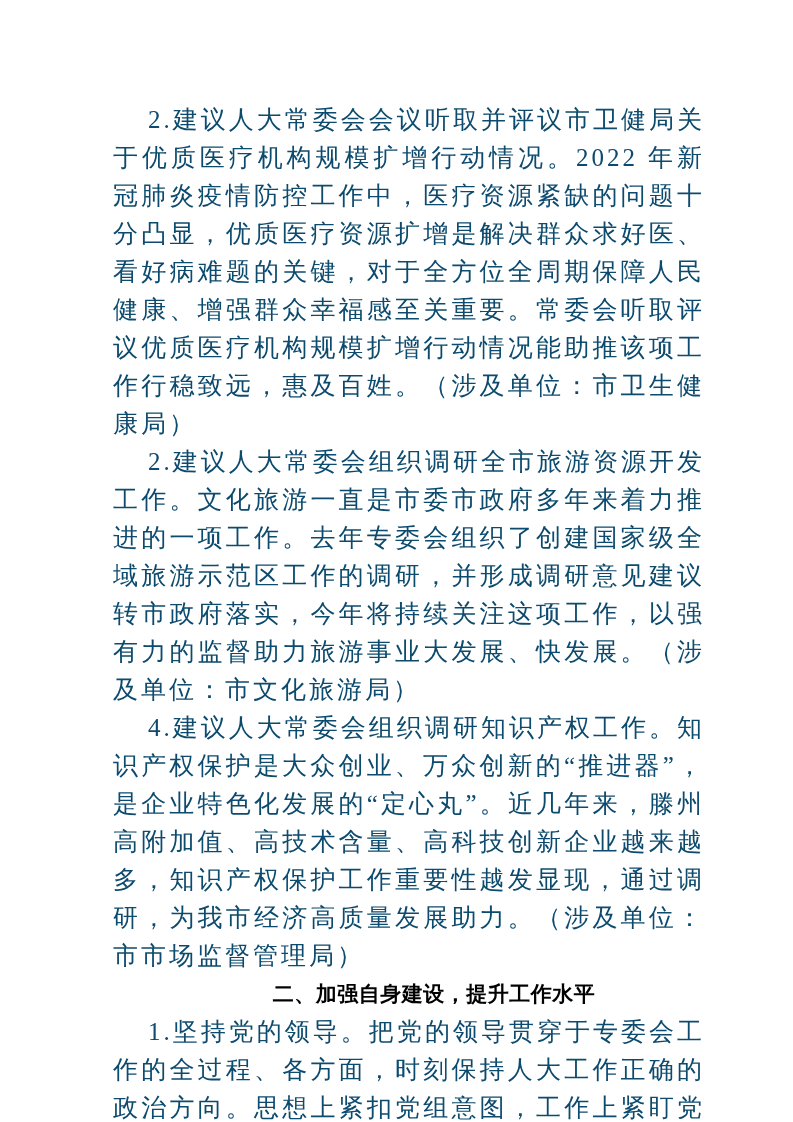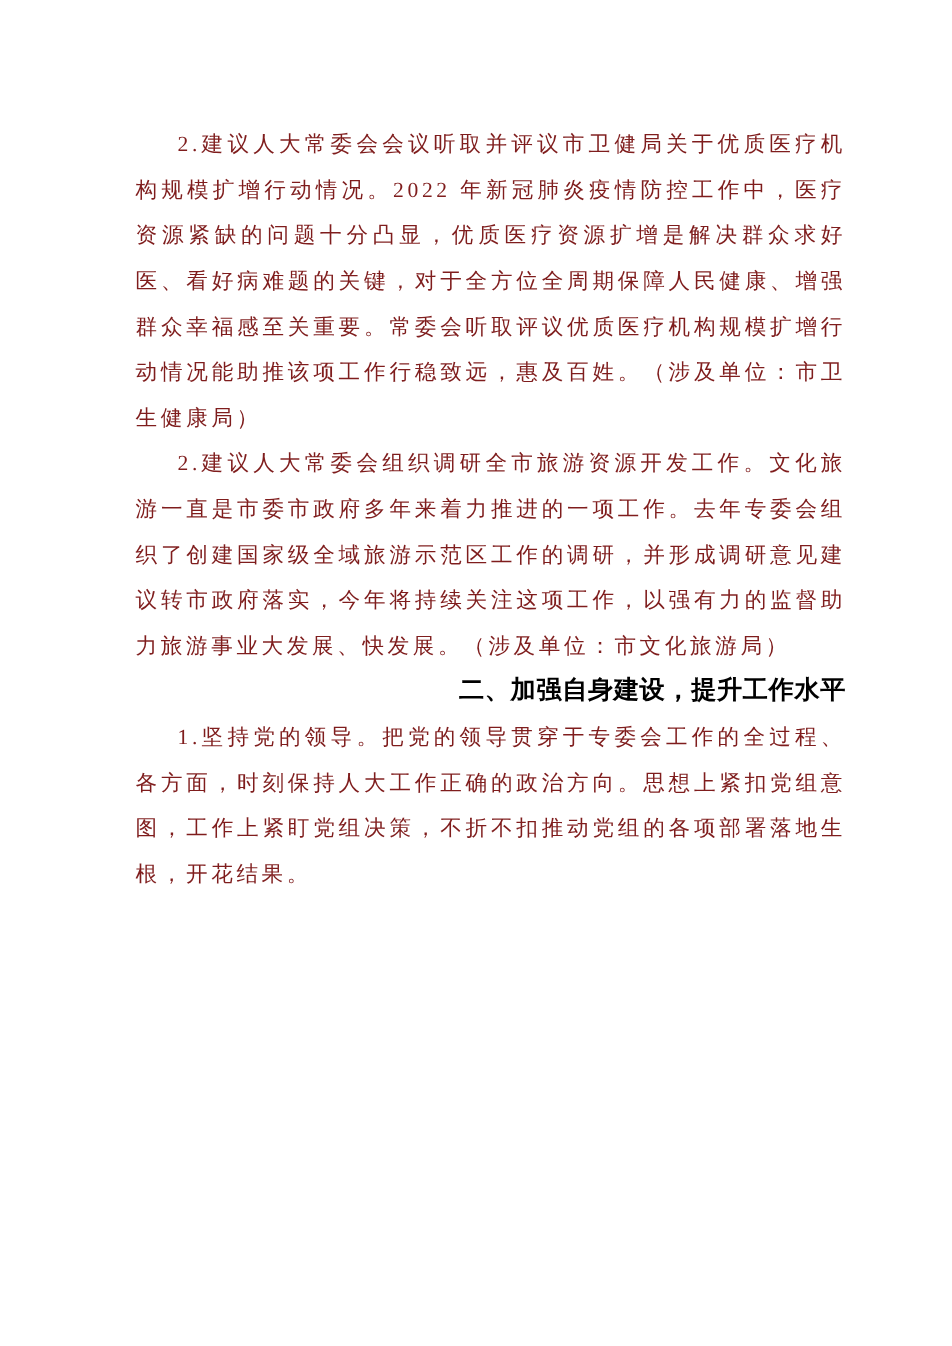--- a/index.html
+++ b/index.html
@@ -13,43 +13,44 @@
     height: 1122px;
     background: #ffffff;
     box-sizing: border-box;
     padding: 101px 88px 0 113px;
     overflow: hidden;
     color: #000000;
   }
   .doc-body p {
     margin: 0;
     font-family: "Liberation Serif", "DejaVu Serif", serif;
-    font-size: 18px;
+    font-size: 25px;
     line-height: 38px;
     letter-spacing: 3px;
     text-align: justify;
     text-justify: inter-character;
     text-indent: 35px;
-    color: #7f1d1d;
+    color: #0c4a6e;
   }
   .doc-body h2.section-heading {
     margin: 0;
     font-family: "Liberation Sans", "DejaVu Sans", sans-serif;
     font-weight: bold;
     font-size: 21px;
     line-height: 38px;
     letter-spacing: 0.5px;
     text-indent: 50px;
-    text-align: right;
+    text-align: center;
     color: #000000;
   }
 </style>
 </head>
 <body>
 
 <div class="page">
   <div class="doc-body">
     <p>2.建议人大常委会会议听取并评议市卫健局关于优质医疗机构规模扩增行动情况。2022 年新冠肺炎疫情防控工作中，医疗资源紧缺的问题十分凸显，优质医疗资源扩增是解决群众求好医、看好病难题的关键，对于全方位全周期保障人民健康、增强群众幸福感至关重要。常委会听取评议优质医疗机构规模扩增行动情况能助推该项工作行稳致远，惠及百姓。（涉及单位：市卫生健康局）</p>
     <p>2.建议人大常委会组织调研全市旅游资源开发工作。文化旅游一直是市委市政府多年来着力推进的一项工作。去年专委会组织了创建国家级全域旅游示范区工作的调研，并形成调研意见建议转市政府落实，今年将持续关注这项工作，以强有力的监督助力旅游事业大发展、快发展。（涉及单位：市文化旅游局）</p>
+    <p>4.建议人大常委会组织调研知识产权工作。知识产权保护是大众创业、万众创新的“推进器”，是企业特色化发展的“定心丸”。近几年来，滕州高附加值、高技术含量、高科技创新企业越来越多，知识产权保护工作重要性越发显现，通过调研，为我市经济高质量发展助力。（涉及单位：市市场监督管理局）</p>
     <h2 class="section-heading">二、加强自身建设，提升工作水平</h2>
     <p>1.坚持党的领导。把党的领导贯穿于专委会工作的全过程、各方面，时刻保持人大工作正确的政治方向。思想上紧扣党组意图，工作上紧盯党组决策，不折不扣推动党组的各项部署落地生根，开花结果。</p>
   </div>
 </div>
 
 </body></html>

